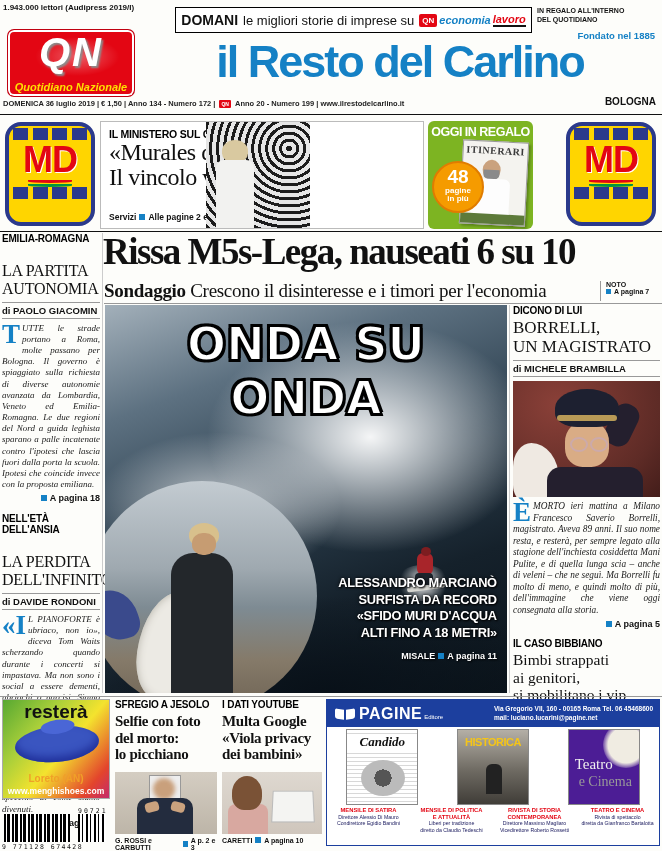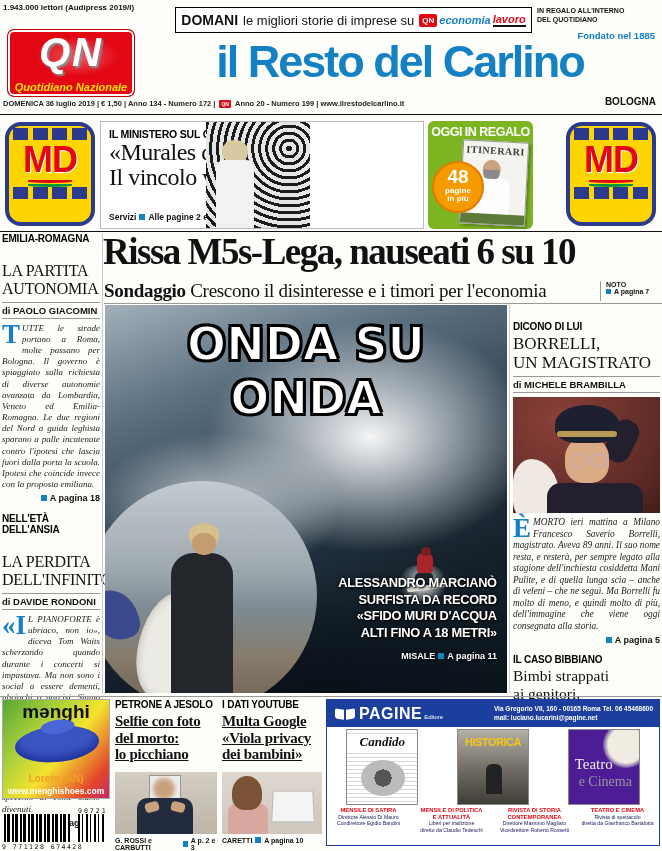--- a/index.html
+++ b/index.html
@@ -135,21 +135,21 @@
   .rider .helm{position:absolute;left:26px;top:0px;width:10px;height:9px;background:#7d1d20;border-radius:50%;}
   .rider .legs{position:absolute;left:20px;top:26px;width:18px;height:12px;background:#1c242c;border-radius:4px;}
   .rider .board{position:absolute;left:12px;top:38px;width:38px;height:5px;background:#d8d8d2;border-radius:3px;transform:rotate(-8deg);}
   .photo .cap{position:absolute;right:10px;bottom:52px;text-align:right;color:#fff;font-weight:bold;
       font-size:13.5px;line-height:1.22;letter-spacing:-0.3px;transform:scaleX(.95);transform-origin:right;
       text-shadow:1px 1px 2px #000,0 0 4px #000;}
   .photo .cred{position:absolute;right:10px;bottom:32px;display:flex;gap:3px;align-items:center;
       color:#fff;font-weight:bold;font-size:9px;text-shadow:1px 1px 2px #000;}
 
   
-  .rightcol{left:513px;top:321px;width:147px;}
+  .rightcol{left:513px;top:305px;width:147px;}
   .rc-title{font-family:"Liberation Serif",serif;font-size:17px;line-height:1.12;margin:2px 0 4px 0;}
   .borr-photo{position:relative;width:147px;height:116px;margin:4px 0;overflow:hidden;
       background:radial-gradient(ellipse at 30% 20%,#8a4038,#5e2b26 70%,#431d1a 100%);}
   .borr-hat{position:absolute;left:42px;top:8px;width:64px;height:38px;background:#1d2030;border-radius:50% 50% 35% 35%;}
   .borr-band{position:absolute;left:44px;top:34px;width:60px;height:6px;background:#b89a56;border-radius:3px;}
   .borr-face{position:absolute;left:52px;top:40px;width:44px;height:46px;background:#d9ac85;border-radius:45% 45% 40% 40%;}
   .borr-gl1{position:absolute;left:57px;top:56px;width:14px;height:11px;border:2px solid #caa;border-radius:50%;}
   .borr-gl2{position:absolute;left:77px;top:56px;width:14px;height:11px;border:2px solid #caa;border-radius:50%;}
   .borr-fur{position:absolute;left:0px;top:62px;width:46px;height:60px;background:#efe9e2;border-radius:40% 60% 30% 30%;}
   .borr-robe{position:absolute;left:34px;top:86px;width:96px;height:34px;background:#241f2e;border-radius:14px 14px 0 0;}
@@ -172,21 +172,21 @@
       background:repeating-linear-gradient(90deg,#000 0 2px,#fff 2px 3px,#000 3px 6px,#fff 6px 8px);}
   .bc-num{position:absolute;left:0px;top:35px;font-size:6.5px;letter-spacing:1.5px;font-family:"DejaVu Sans Mono",monospace;}
   .bc-code{position:absolute;left:76px;top:-1px;font-size:6.5px;letter-spacing:2px;font-family:"DejaVu Sans Mono",monospace;}
   .bc-small{position:absolute;left:76px;top:6px;width:28px;height:28px;
       background:repeating-linear-gradient(90deg,#000 0 2px,#fff 2px 4px,#000 4px 5px,#fff 5px 8px);}
 
   .bcol{top:699px;width:102px;}
   .jesolo{left:115px;}
   .youtube{left:222px;width:100px;}
   .bcol .title{font-family:"Liberation Serif",serif;font-weight:bold;font-size:15px;line-height:1.1;
-      letter-spacing:-0.3px;margin:3px 0 9px 0;text-decoration:underline;}
+      letter-spacing:-0.3px;margin:3px 0 9px 0;}
   .bphoto{position:relative;width:100%;height:62px;overflow:hidden;}
   .jes-bg{background:linear-gradient(180deg,#d4cdc2,#bdb5a8);}
   .jes-poster{position:absolute;left:34px;top:3px;width:30px;height:22px;background:#eee;border:1px solid #999;}
   .jes-head{position:absolute;left:38px;top:6px;width:22px;height:22px;background:#c9a07c;border-radius:50%;filter:blur(2px);}
   .jes-body{position:absolute;left:22px;top:26px;width:56px;height:36px;background:#232c3e;border-radius:10px 10px 0 0;}
   .jes-hand1{position:absolute;left:30px;top:30px;width:14px;height:10px;background:#caa27e;border-radius:4px;transform:rotate(-15deg);}
   .jes-hand2{position:absolute;left:56px;top:30px;width:14px;height:10px;background:#caa27e;border-radius:4px;transform:rotate(15deg);}
   .yt-bg{background:linear-gradient(180deg,#ded8d0,#cfc6bc);}
   .yt-laptop{position:absolute;right:8px;top:18px;width:40px;height:30px;background:#f4f4f2;border:1px solid #bbb;transform:perspective(60px) rotateX(8deg);}
   .yt-hair{position:absolute;left:10px;top:4px;width:30px;height:34px;background:#7a5236;border-radius:50% 50% 40% 40%;}
@@ -432,36 +432,36 @@
     <div class="credit-row">
       <span>PETRONE</span>
       <span class="bullet"></span>
       <span>A pagina 6</span>
     </div>
   </div>
 
   <div class="abs rule-d"></div>
 
   <div class="abs menghi">
-    <div class="logo">mənghi</div>
+    <div class="logo">resterà</div>
     <div class="sandal">
         <div class="strap"></div>
       </div>
     <div class="loc">Loreto (AN)</div>
     <div class="url">www.menghishoes.com</div>
   </div>
   <div class="abs barcode">
     <div class="bc-main"></div>
     <div class="bc-num">9 771128 674428</div>
     <div class="bc-code">90721</div>
     <div class="bc-small"></div>
   </div>
 
   <div class="abs bcol jesolo">
-    <div class="kicker">PETRONE A JESOLO</div>
+    <div class="kicker">SFREGIO A JESOLO</div>
     <div class="title pre">Selfie con foto
 del morto:
 lo picchiano</div>
     <div class="bphoto jes-bg">
       <div class="jes-poster"></div>
         <div class="jes-head"></div>
         <div class="jes-body"></div>
       <div class="jes-hand1"></div>
         <div class="jes-hand2"></div>
     </div>

